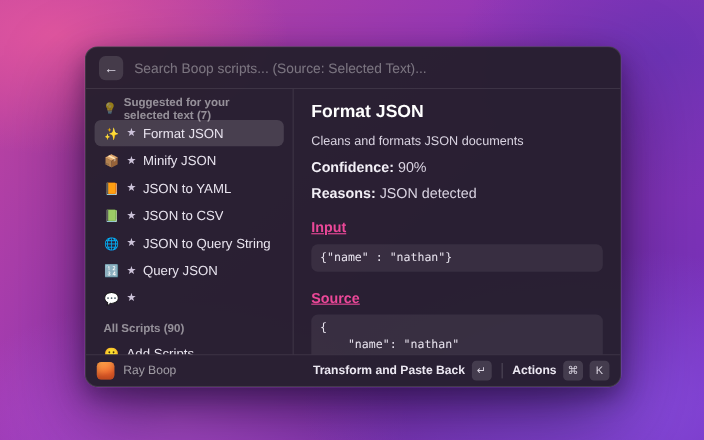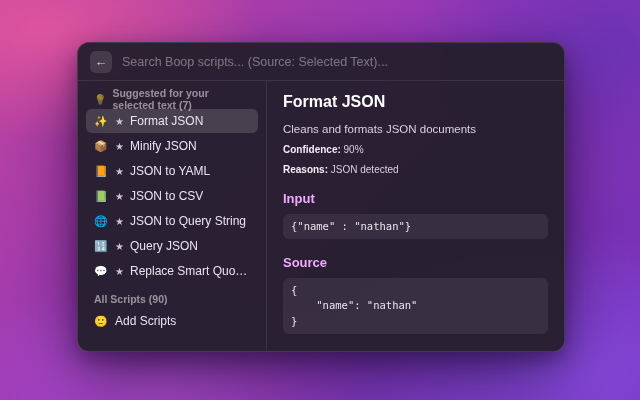--- a/index.html
+++ b/index.html
@@ -54,23 +54,23 @@
   .item .star { color:#cdc3da; font-size:10px; flex:0 0 auto; }
   .item .lbl { white-space:nowrap; overflow:hidden; text-overflow:ellipsis; }
   .sec-header.second { margin-top:6px; }
   
   .detail {
     flex:1; border-left:1px solid rgba(255,255,255,0.09);
     padding:12px 16px; overflow:hidden; color:#e9e4ef;
   }
   .d-title { font-size:16px; font-weight:bold; color:#ffffff; }
   .d-desc { font-size:11.5px; color:#d9d3e1; margin-top:12px; }
-  .meta { font-size:10px; margin-top:9px; color:#d9d3e1; }
+  .meta { font-size:13px; margin-top:9px; color:#d9d3e1; }
   .meta .m-label { font-weight:bold; color:#f2eff6; }
-  .sec-title { font-size:13px; font-weight:bold; color:#f0abfc; margin-top:16px; }
+  .sec-title { font-size:13px; font-weight:bold; color:#ec4899; margin-top:16px;text-decoration:underline; }
   .code {
     margin-top:8px; background:rgba(255,255,255,0.07); border-radius:6px;
     padding:5px 8px; font-family:"DejaVu Sans Mono", monospace;
     font-size:10.5px; line-height:1.45; color:#e9e4ef; white-space:pre;
     overflow:hidden;
   }
   
   .footer {
     flex:0 0 29px; height:29px; display:flex; align-items:center; gap:6px;
     padding:0 10px; border-top:1px solid rgba(255,255,255,0.09);
@@ -137,21 +137,20 @@
           <span class="lbl">JSON to Query String</span>
         </div>
         <div class="item">
           <span class="emj">🔢</span>
           <span class="star">★</span>
           <span class="lbl">Query JSON</span>
         </div>
         <div class="item">
           <span class="emj">💬</span>
           <span class="star">★</span>
-          <span class="lbl">Replace Smart Quotes</span>
         </div>
 
         <div class="sec-header second">
           <span>All Scripts (90)</span>
         </div>
         <div class="item">
           <span class="emj">🙂</span>
           <span class="lbl">Add Scripts</span>
         </div>
       </div>
@@ -169,15 +168,27 @@
         </div>
         <div class="sec-title">Input</div>
         <div class="code">{"name" : "nathan"}</div>
         <div class="sec-title">Source</div>
         <div class="code">{
     "name": "nathan"
 }</div>
       </div>
     </div>
 
+    <div class="footer">
+      <div class="applogo"></div>
+      <span class="appname">Ray Boop</span>
+      <div class="f-right">
+        <span class="f-action">Transform and Paste Back</span>
+        <span class="kbd">↵</span>
+        <span class="vdiv"></span>
+        <span class="f-action">Actions</span>
+        <span class="kbd">⌘</span>
+        <span class="kbd">K</span>
+      </div>
+    </div>
 
   </div>
 </div>
 
 </body></html>

